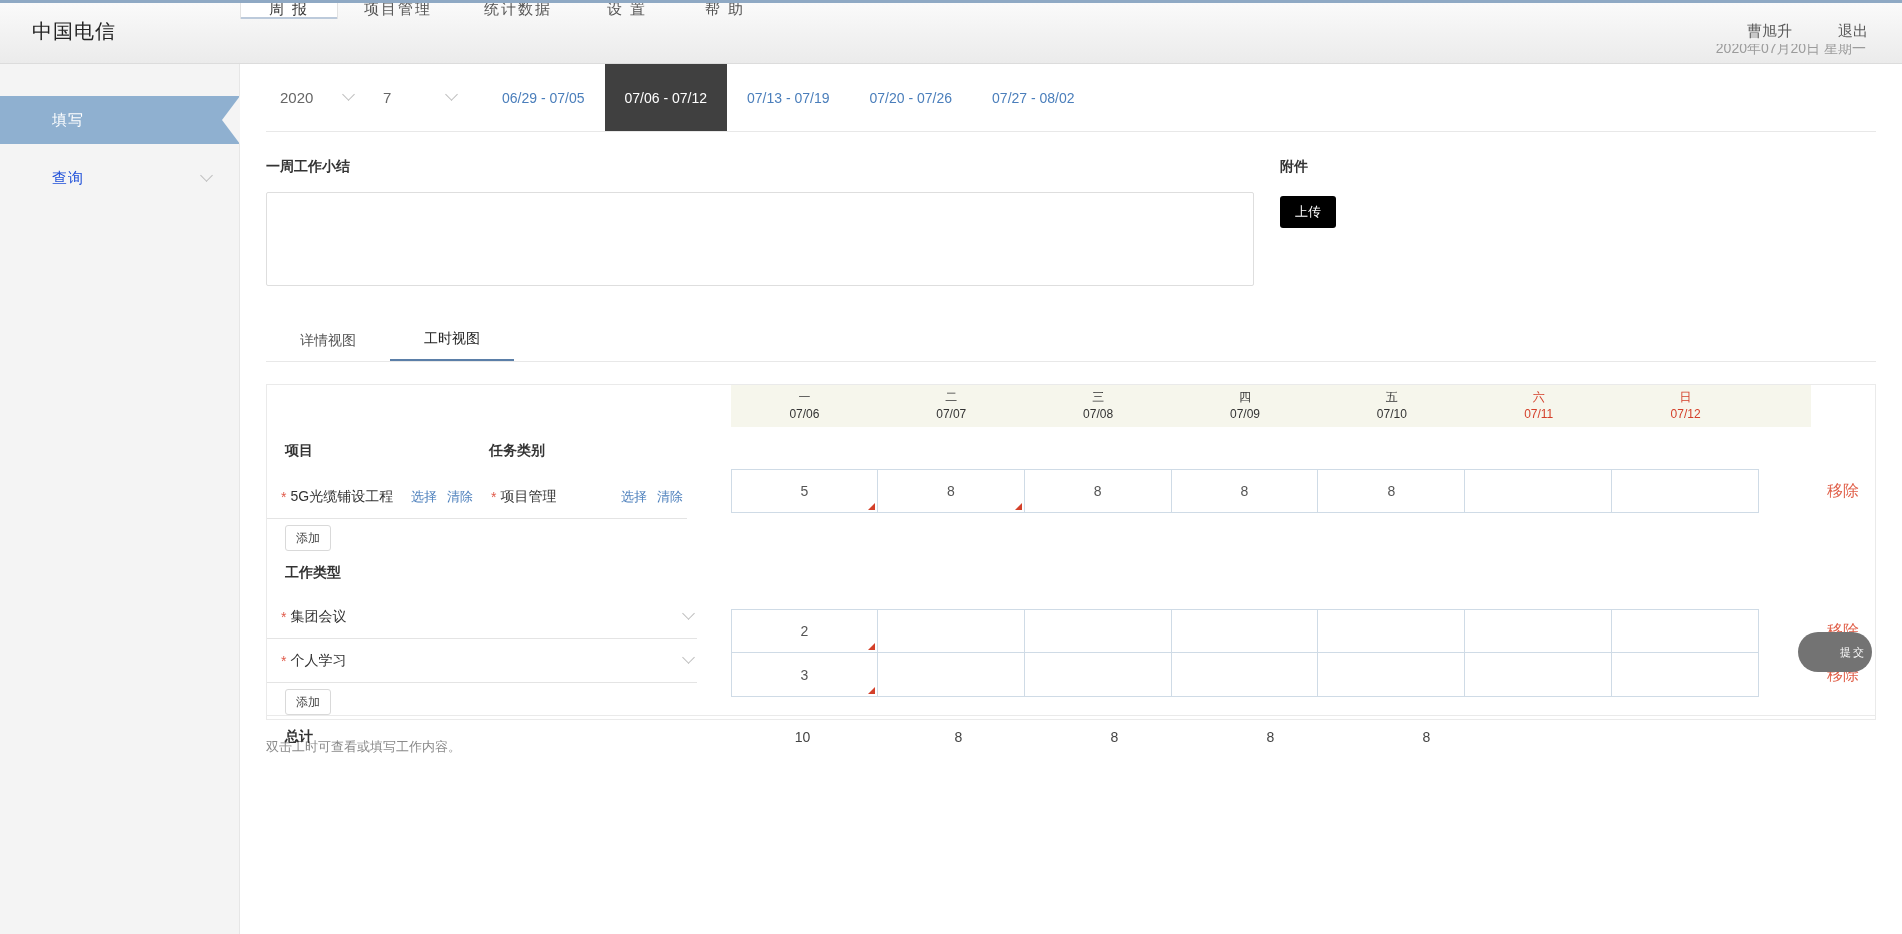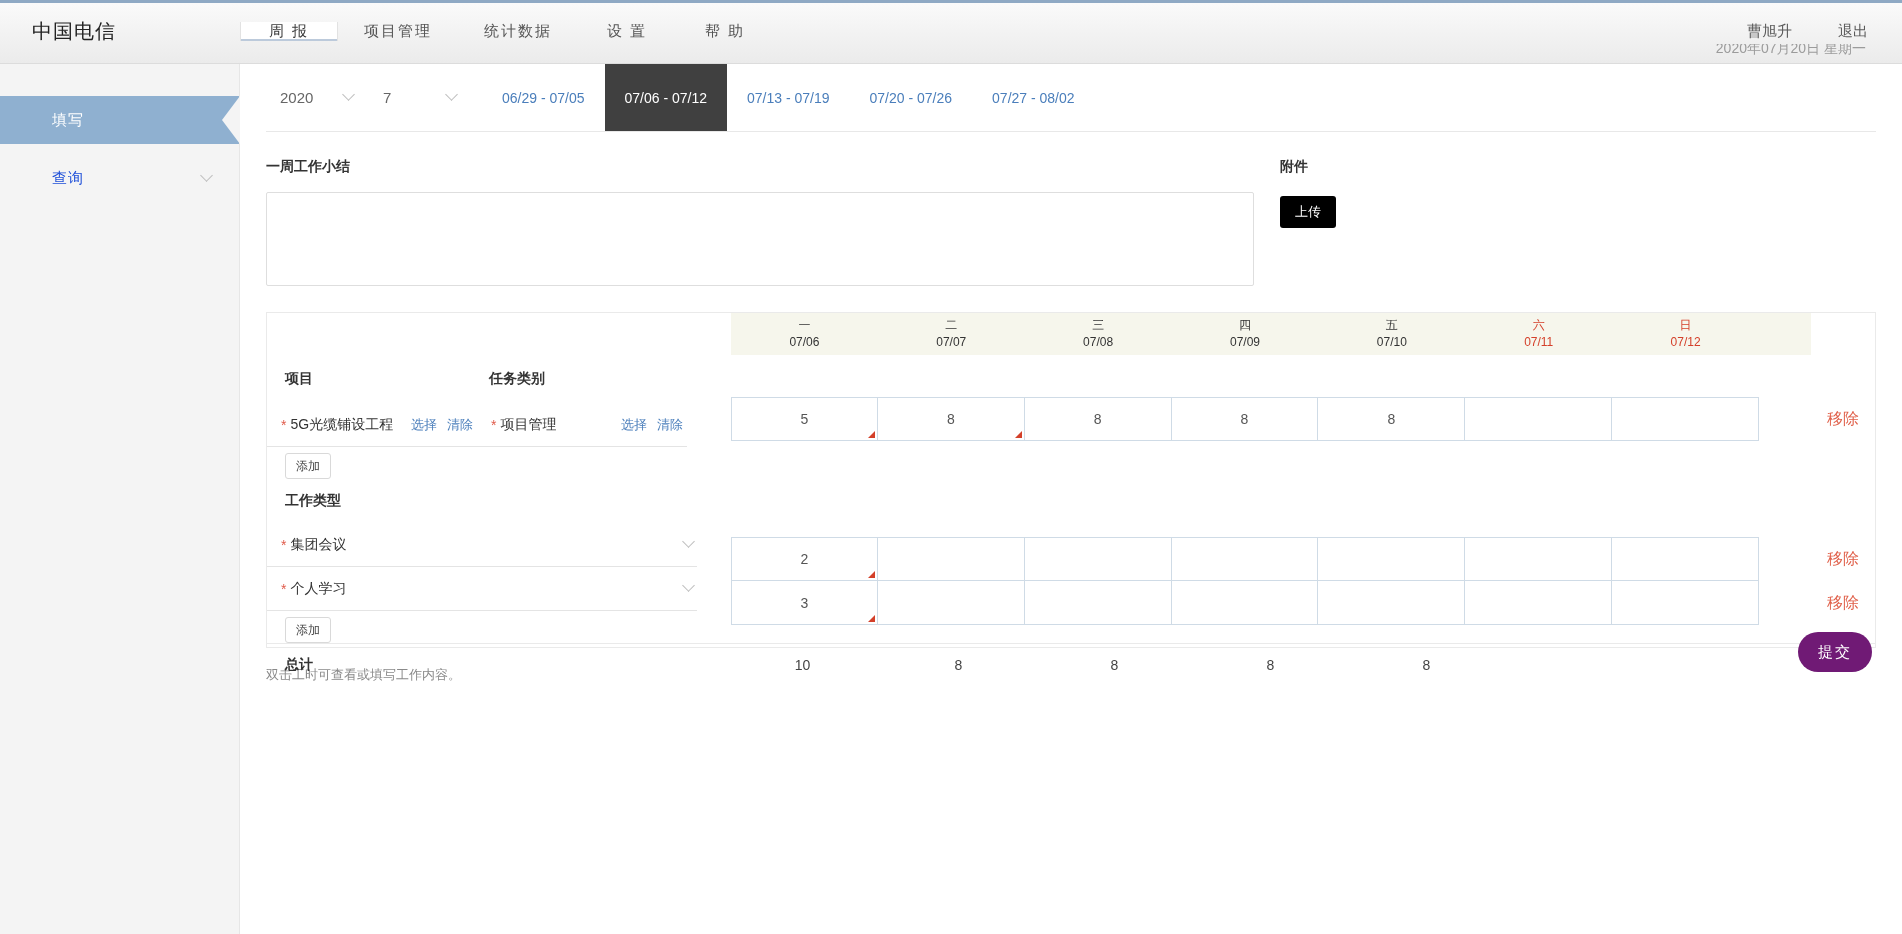--- a/index.html
+++ b/index.html
@@ -19,21 +19,21 @@
     display: flex; align-items: stretch;
   }
   .topbar::before {
     content: ""; position: absolute; left:0; top:0; width: 100%; height: 3px;
     background: #8fa9c4;
   }
   .brand {
     width: 240px; display: flex; align-items: center; padding-left: 32px;
     font-size: 20px; color: #222; letter-spacing: 1px;
   }
-  .navtabs { display: flex; align-items: center; }
+  .navtabs { display: flex; align-items: flex-start; }
   .navtab {
     padding: 0 26px; display: flex; align-items: center; justify-content: center;
     font-size: 15px; color: #555; cursor: pointer; letter-spacing: 2px;
     min-width: 98px;
   }
   .navtab.active {
     background: #ffffff; color: #3a3a3a;
     border-left: 1px solid #e2e2e2; border-right: 1px solid #e2e2e2;
     box-shadow: 0 -2px 0 #bccadb inset;
   }
@@ -190,22 +190,22 @@
   .totrow { display:flex; border-top: 1px solid #eaeaea; height: 42px; align-items:center; }
   .tot-label { width: 464px; padding-left: 18px; font-size: 14px; color:#333; font-weight:bold; }
   .tot-cells { flex:1; display:grid; grid-template-columns: repeat(7,1fr) 52px; gap: 13px; }
   .tot-cell { display:flex; align-items:center; justify-content:center; font-size: 14px; color:#444; }
 
   .note { margin: 18px 26px 0 26px; font-size: 13px; color:#8a8a8a; }
 
   .submit {
     position:absolute; right: 30px; bottom: 34px;
     width: 74px; height: 40px; border-radius: 20px; border:none;
-    background:#701a75; color:#fff; font-size: 15px; cursor:pointer;
-    letter-spacing: 2px; font-family:"Liberation Sans", sans-serif;
+    background:#737373; color:#fff; font-size: 11px; cursor:pointer;
+    letter-spacing: 2px; font-family:"Liberation Sans", sans-serif;text-align:right;
   }
 </style>
 </head>
 <body>
 
 <div class="topbar">
   <div class="brand">中国电信</div>
   <div class="navtabs">
     <div class="navtab active">周 报</div>
     <div class="navtab">项目管理</div>
@@ -258,20 +258,24 @@
     <div class="summary-block">
       <div class="block-label">一周工作小结</div>
       <textarea class="summary-area" placeholder="" style=""></textarea>
     </div>
     <div class="attach-block">
       <div class="block-label">附件</div>
       <button class="upload-btn">上传</button>
     </div>
   </div>
 
+  <div class="viewtabs">
+    <div class="vtab">详情视图</div>
+    <div class="vtab active">工时视图</div>
+  </div>
 
   <div class="tsheet">
     <div class="tgrid">
 
       <div>
         <div class="hdr-left"></div>
 
         <div class="labelrow">
           <div class="lbl-proj">项目</div>
           <div class="lbl-task">任务类别</div>

